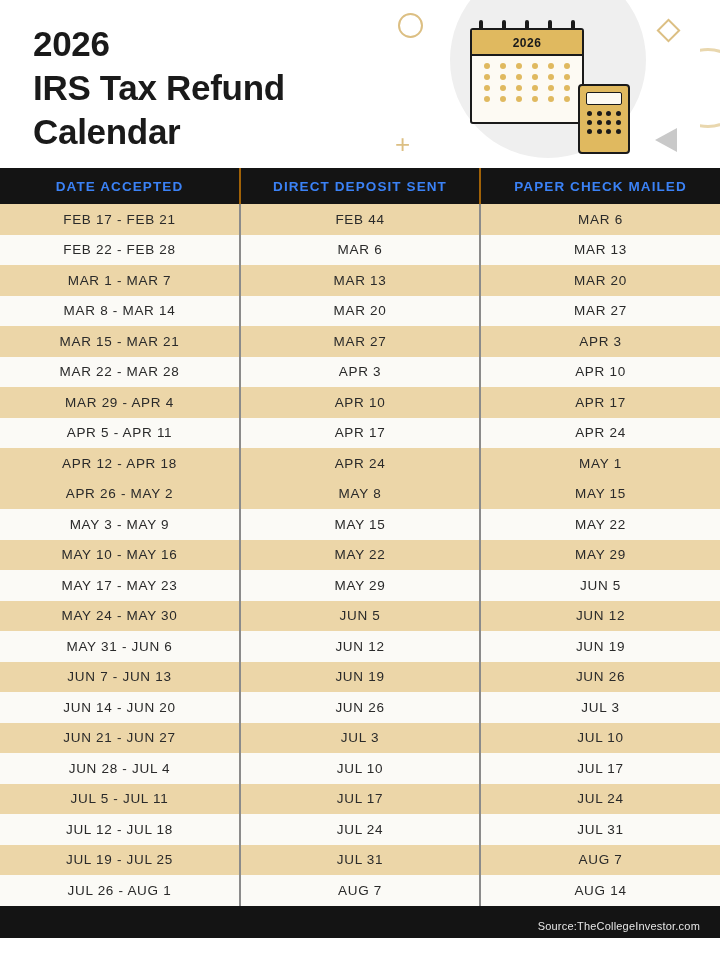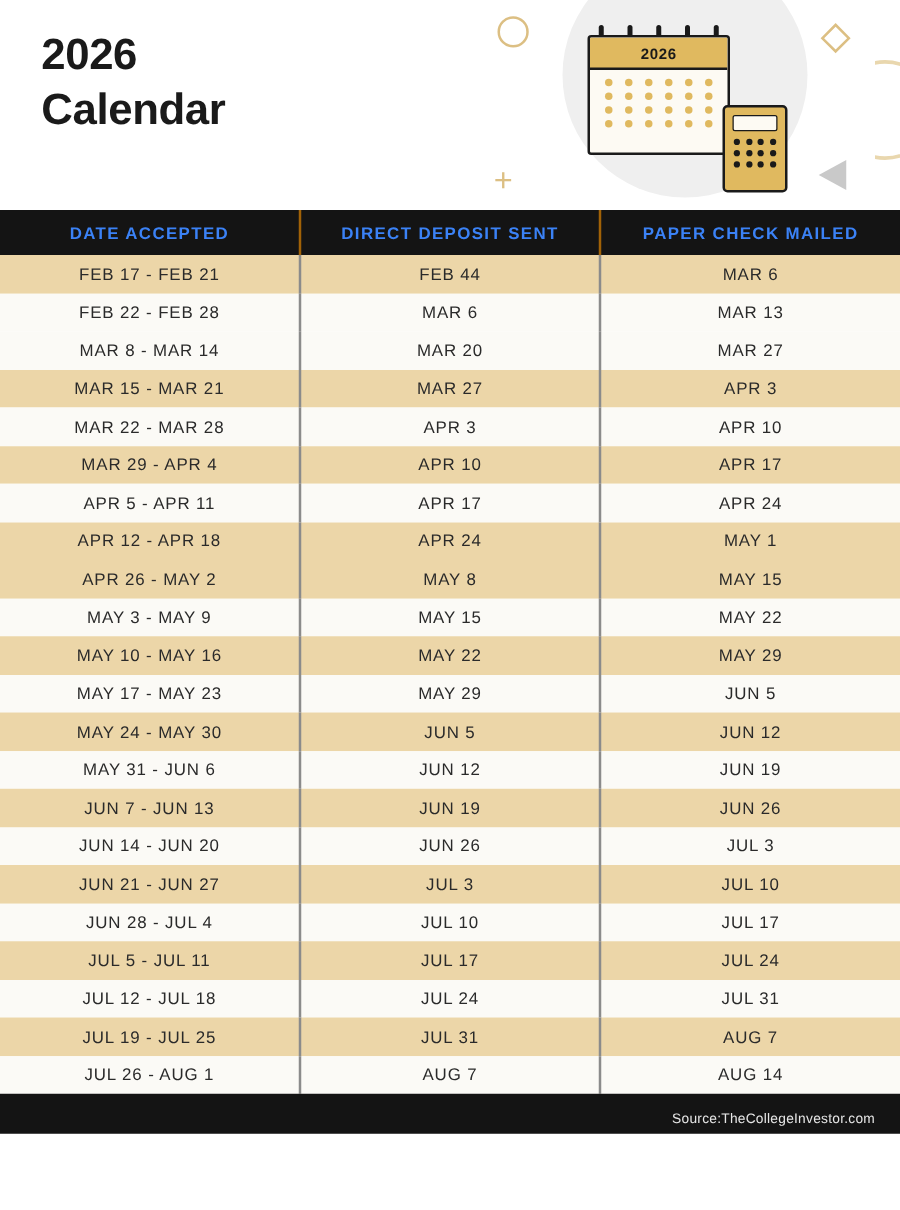--- a/index.html
+++ b/index.html
@@ -330,20 +330,21 @@
           <i></i>
         <i></i>
           <i></i>
           <i></i>
           <i></i>
       </div>
     </div>
 
     <h1 class="title">
       <span class="line">2026</span>
+      <span class="line">IRS Tax Refund</span>
       <span class="line">Calendar</span>
     </h1>
   </div>
 
   <table class="table">
     <colgroup>
         <col class="c1">
         <col class="c2">
         <col class="c3">
       </colgroup>
@@ -358,20 +359,25 @@
         <tr class="odd">
           <td>FEB 17 - FEB 21</td>
           <td>FEB 44</td>
           <td>MAR 6</td>
         </tr>
         <tr class="even">
           <td>FEB 22 - FEB 28</td>
           <td>MAR 6</td>
           <td>MAR 13</td>
         </tr>
+        <tr class="odd">
+          <td>MAR 1 - MAR 7</td>
+          <td>MAR 13</td>
+          <td>MAR 20</td>
+        </tr>
         <tr class="even">
           <td>MAR 8 - MAR 14</td>
           <td>MAR 20</td>
           <td>MAR 27</td>
         </tr>
         <tr class="odd">
           <td>MAR 15 - MAR 21</td>
           <td>MAR 27</td>
           <td>APR 3</td>
         </tr>

